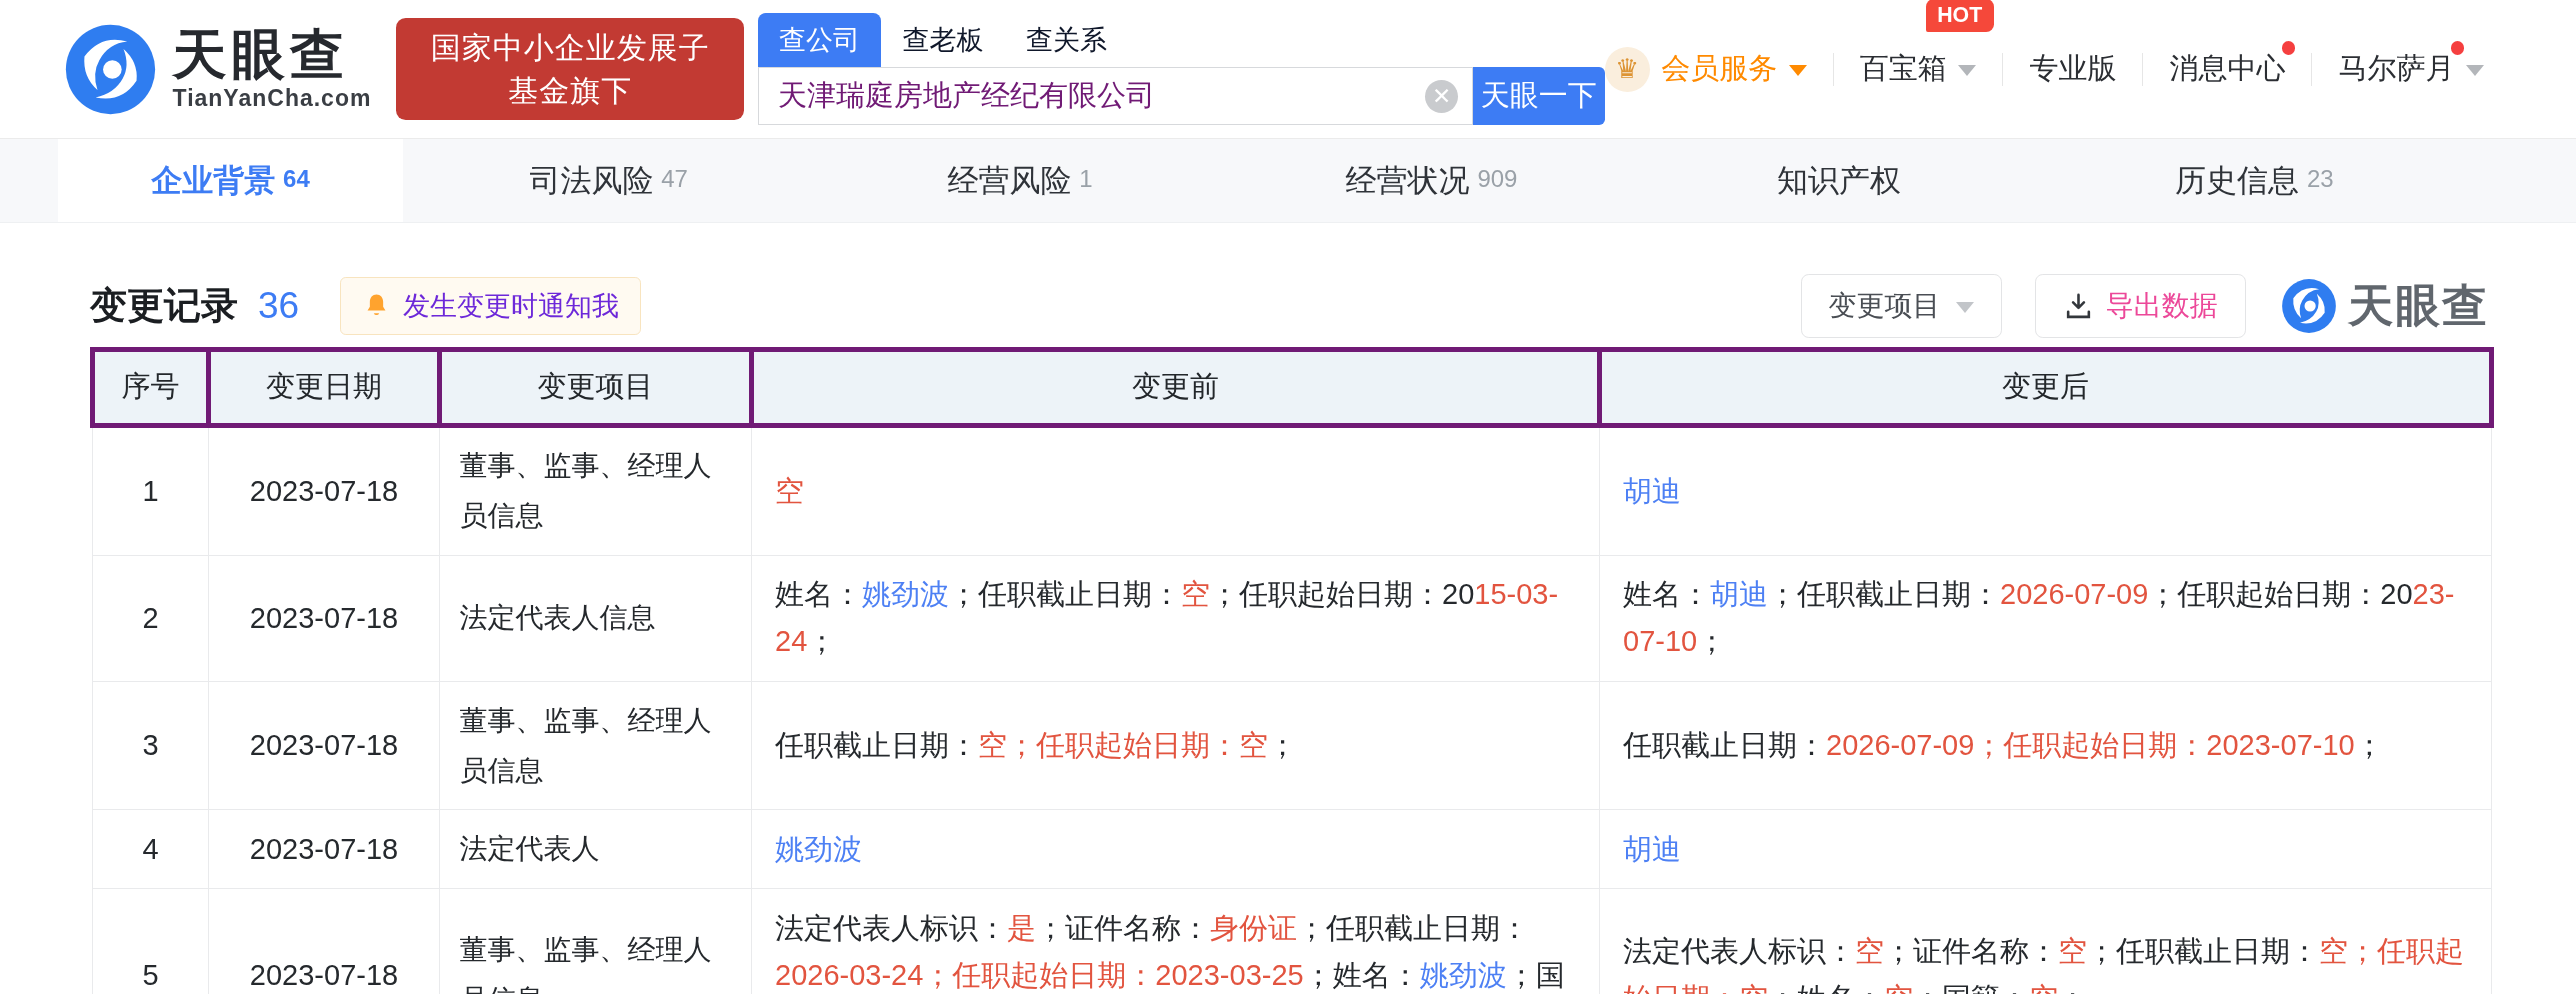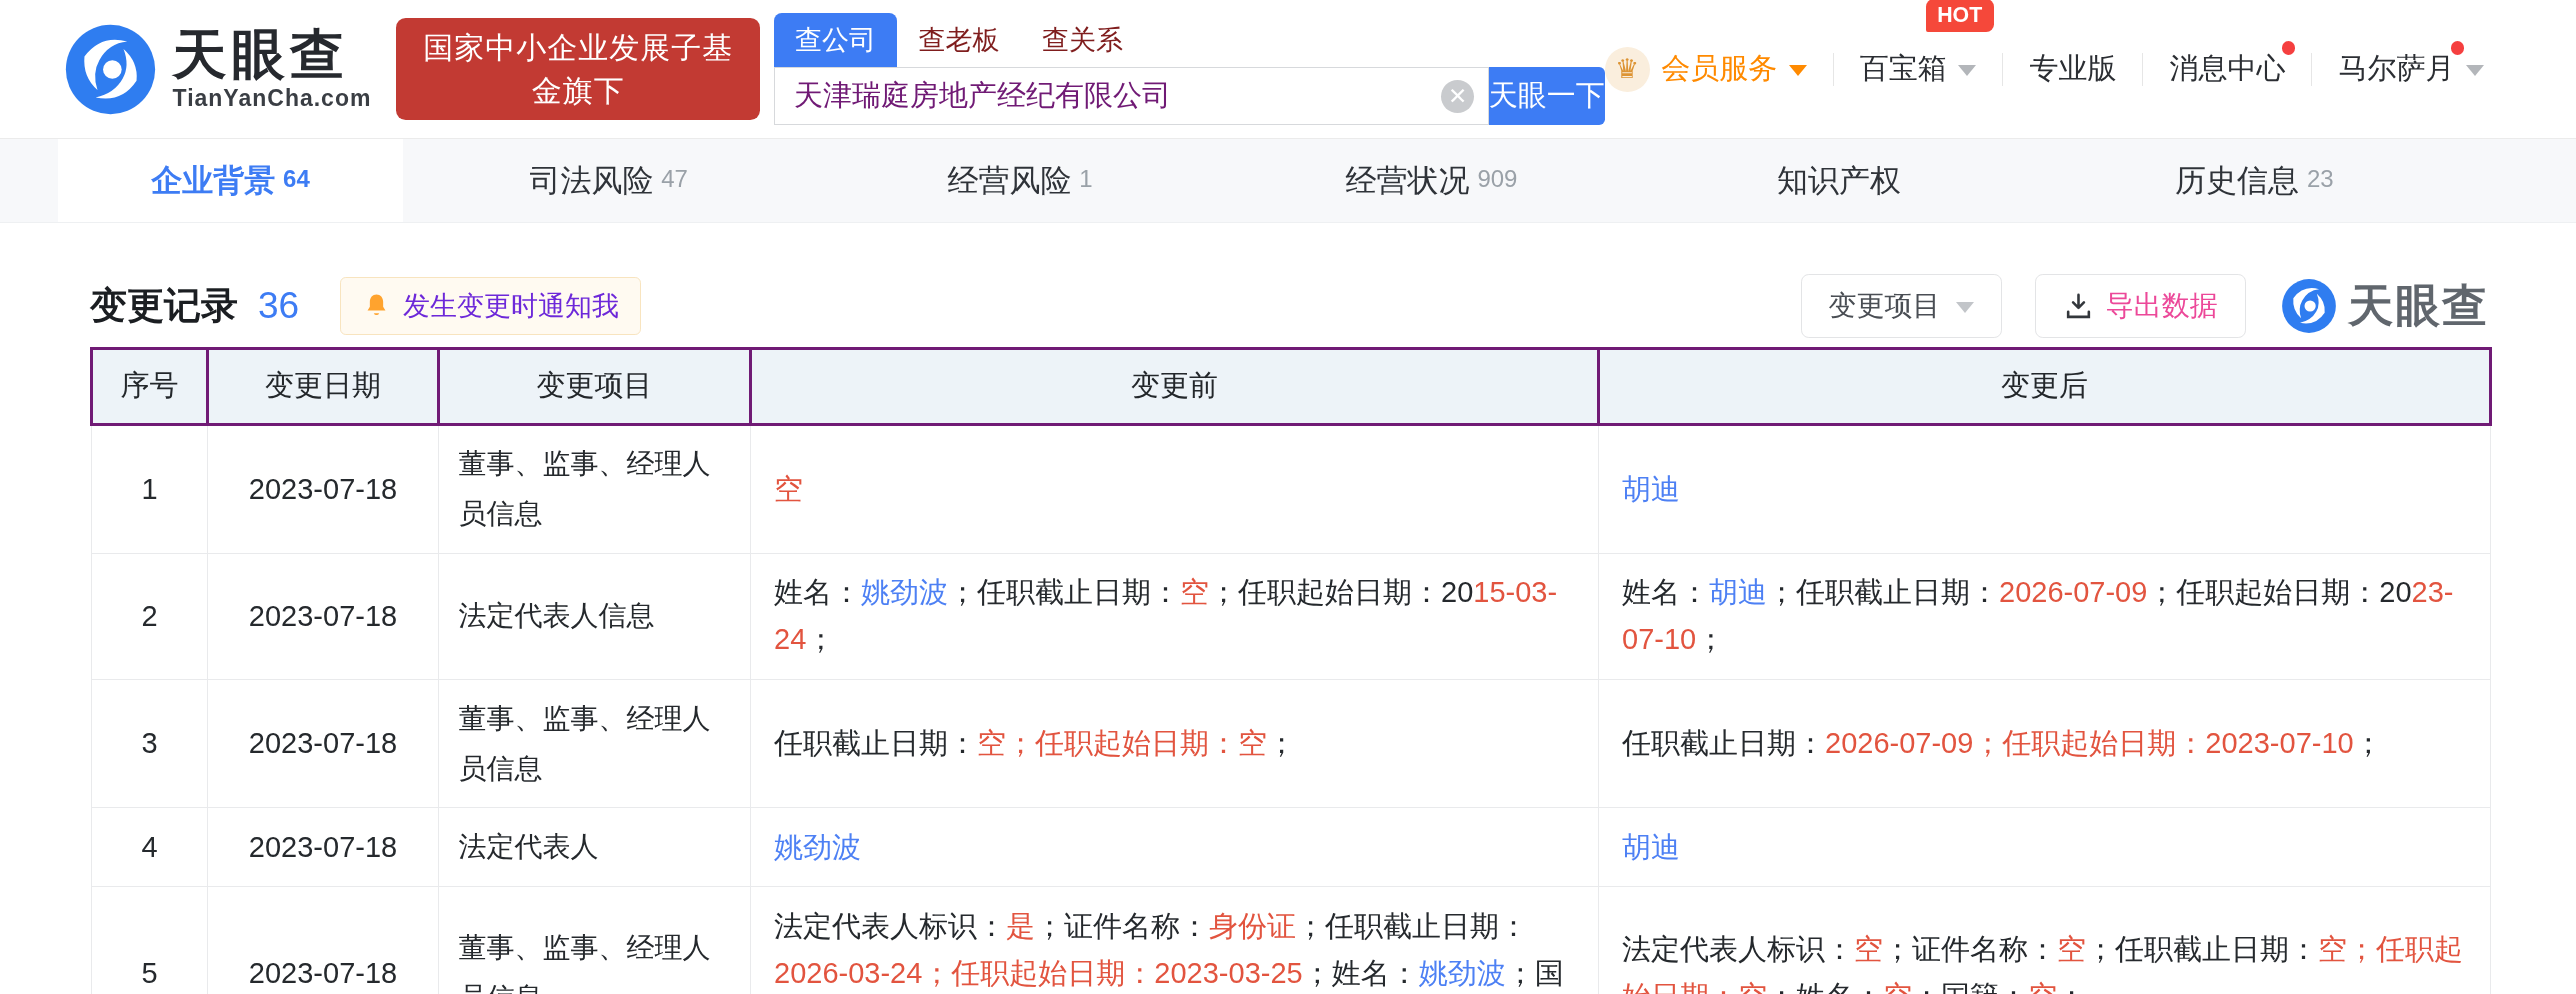--- a/index.html
+++ b/index.html
@@ -13,27 +13,27 @@
   .logo { display:flex; align-items:center; gap:15.5px; }
   .logo-svg { width:93px; height:93px; }
   .logo-text-wrap { display:flex; flex-direction:column; justify-content:center; }
   .logo-title { font-size:54px; font-weight:900; color:#26292e; letter-spacing:4.8px; line-height:56px; }
   .logo-domain { font-size:23px; font-weight:700; color:#3a3e44; margin-top:3.9px; letter-spacing:1px; }
   .gov-badge { margin-left:25px; background:#c23a33; color:#fff; border-radius:9.7px; padding:7.8px 19.4px; text-align:center; }
   .gov-badge .l1 { font-size:30px; line-height:43px; letter-spacing:1px; }
   .gov-badge .l2 { font-size:30px; line-height:43px; letter-spacing:8.7px; }
   .search-block { margin-left:13.6px; display:flex; flex-direction:column; justify-content:center; }
   .search-tabs { display:flex; align-items:flex-end; }
-  .search-tab { font-size:27px; color:#7f1d1d; padding:8.7px 21.3px 9.7px; cursor:pointer; }
+  .search-tab { font-size:27px; color:#0f172a; padding:8.7px 21.3px 9.7px; cursor:pointer; }
   .search-tab.active { background:#3d7cf4; color:#fff; border-radius:7.8px 7.8px 0 0; }
   .search-bar { display:flex; }
   .search-input { width:715px; height:58px; border:1.9px solid #d7d9dc; background:#fff; display:flex; align-items:center; padding:0 13.6px 0 19.4px; }
   .search-value { flex:1; font-size:29px; color:#701a75; white-space:nowrap; overflow:hidden; }
   .clear-icon { width:33px; height:33px; border-radius:50%; background:#c9cbce; color:#fff; font-size:23px; line-height:33px; text-align:center; cursor:pointer; flex:0 0 auto; }
-  .search-btn { width:116px; height:58px; background:#3d7cf4; color:#fff; font-size:29px; display:flex; align-items:center; justify-content:center; border-radius:0 5.8px 5.8px 0; cursor:pointer; }
+  .search-btn { width:132px; height:58px; background:#3d7cf4; color:#fff; font-size:29px; display:flex; align-items:center; justify-content:center; border-radius:0 5.8px 5.8px 0; cursor:pointer; }
   
   .top-menu { margin-left:auto; display:flex; align-items:center; font-size:29px; color:#2b2e33; }
   .menu-item { display:flex; align-items:center; position:relative; cursor:pointer; white-space:nowrap; }
   .menu-divider { width:1px; height:33px; background:#e6e6e6; margin:0 26px; }
   .crown-badge { width:45px; height:45px; border-radius:50%; background:#faeedd; color:#dd9434; font-size:27px; line-height:45px; text-align:center; margin-right:11.6px; }
   .vip-label { color:#ff8a00; }
   .caret { width:0; height:0; border-left:9.7px solid transparent; border-right:9.7px solid transparent; border-top:11.6px solid #b3b6ba; margin-left:11.6px; margin-top:3.9px; }
   .caret.orange { border-top-color:#ff8a00; }
   .hot-badge { position:absolute; top:-50px; right:-17.4px; background:#f5483a; color:#fff; font-size:21.3px; font-weight:700; padding:3.9px 11.6px; border-radius:7.8px 7.8px 7.8px 1.9px; }
   .red-dot { width:13.6px; height:13.6px; border-radius:50%; background:#f53f3f; position:absolute; top:-7.8px; right:-9.7px; }
@@ -51,21 +51,21 @@
   .sec-count { font-size:37px; font-weight:400; color:#3d7cf4; margin-left:20px; }
   .notify-btn { margin-left:41px; display:flex; align-items:center; gap:11.6px; border:1.9px solid #f8e4bf; background:#fffaf1; border-radius:5.8px; padding:9.7px 21.3px; font-size:27px; color:#6d28d9; cursor:pointer; }
   .flex-spacer { flex:1; }
   .ghost-btn { border:1.9px solid #e3e4e6; background:#fff; border-radius:7.8px; height:64px; display:flex; align-items:center; padding:0 27px; font-size:28px; color:#4a4e54; cursor:pointer; white-space:nowrap; }
   .ghost-btn .caret { margin-left:15.5px; border-top-color:#c2c5c9; }
   .export-btn { margin-left:33px; color:#ec4899; gap:11.6px; }
   .watermark { margin-left:35px; display:flex; align-items:center; gap:11.6px; }
   .watermark-text { font-size:45px; font-weight:700; color:#60666d; letter-spacing:1.9px; }
   
   table.change-table { width:2399px; margin-top:7.8px; border-collapse:collapse; table-layout:fixed; }
-  .change-table th { background:#edf3f8; border:3px solid #701a75; height:76px; font-size:29px; font-weight:500; color:#23272b; text-align:center; }
+  .change-table th { background:#edf3f8; border:5px solid #701a75; height:76px; font-size:29px; font-weight:500; color:#23272b; text-align:center; }
   .change-table td { border:1px solid #e9eaec; font-size:29px; color:#25292d; padding:15.5px 23px; line-height:47px; vertical-align:middle; background:#fff; }
   td.col-no, td.col-date { text-align:center; }
   td.col-item { padding:13.6px 19.4px; line-height:50px; font-size:28px; }
   .seg-red { color:#e2543f; }
   .seg-link { color:#4d80f4; cursor:pointer; }
 </style>
 </head>
 <body>
 
 <div class="page">

